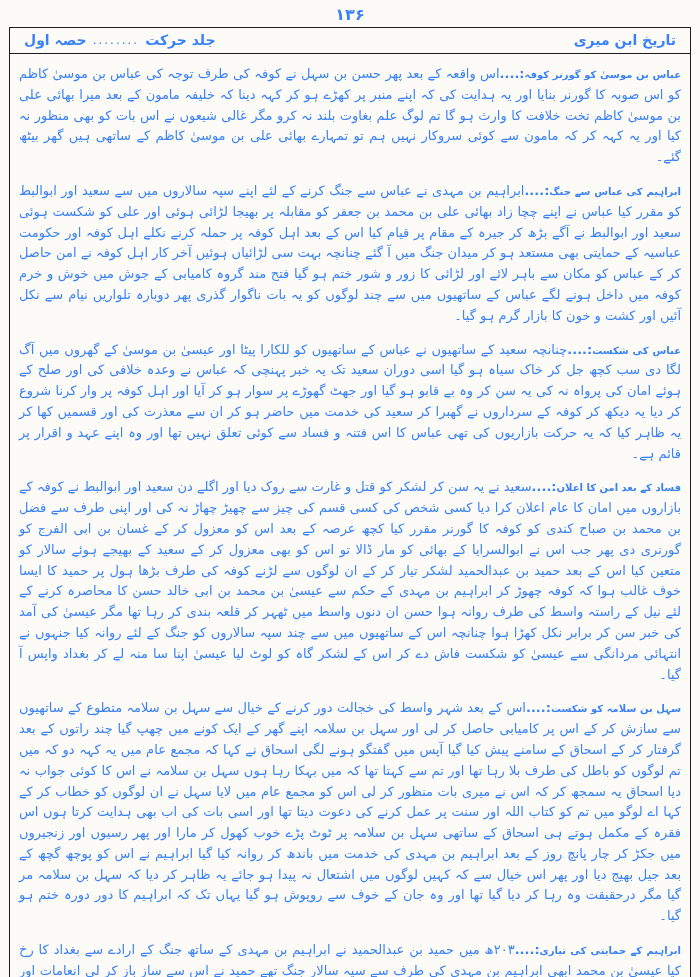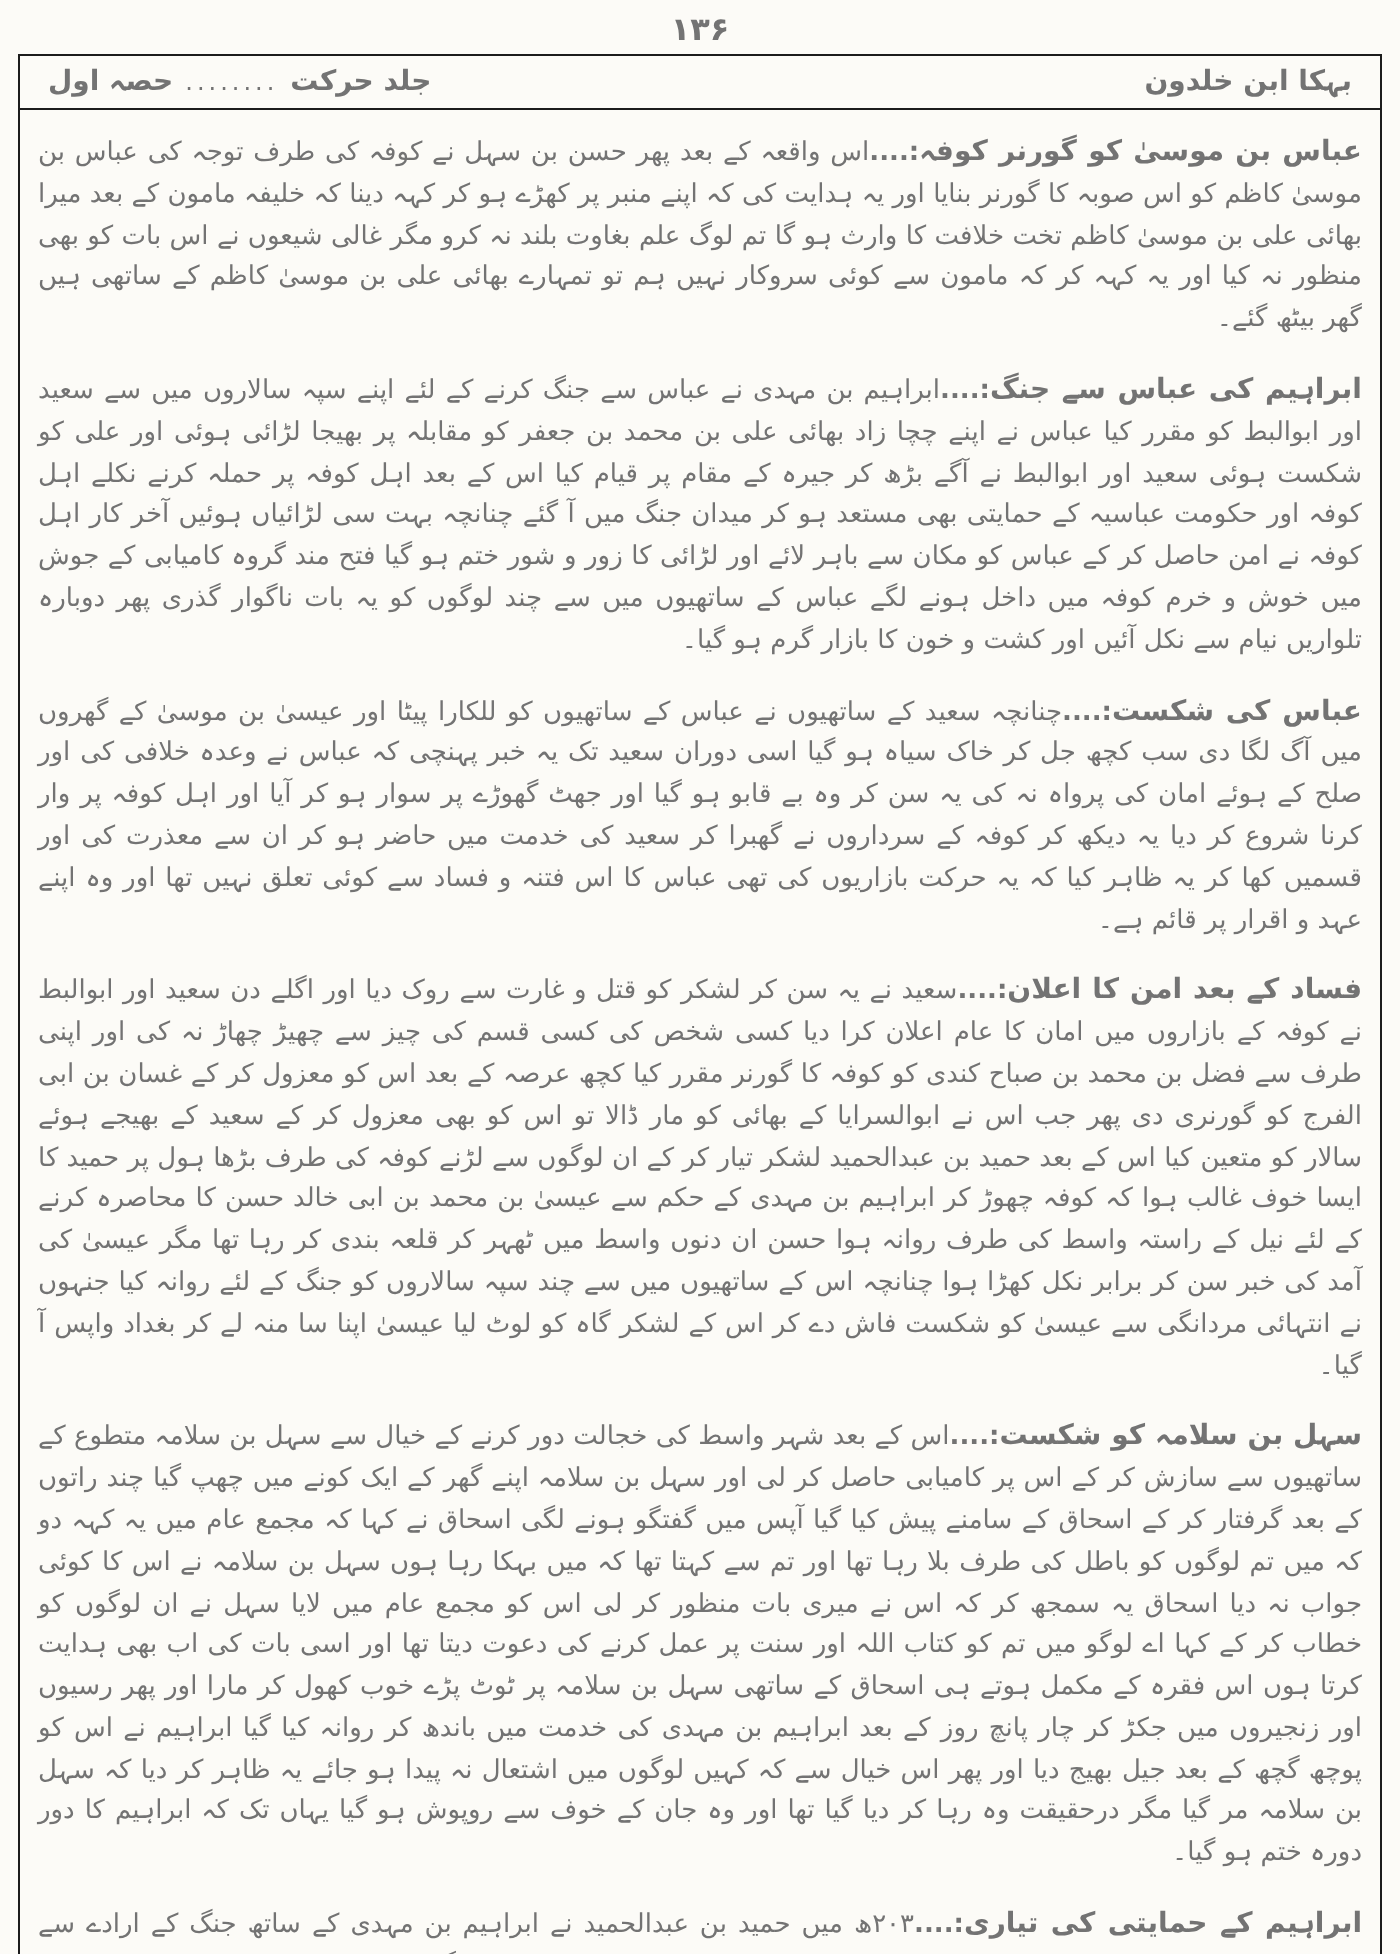--- a/index.html
+++ b/index.html
@@ -5,21 +5,21 @@
     html, body {
       margin: 0;
       padding: 0;
       background: #ffffff;
     }
     .page {
       position: relative;
       width: 700px;
       height: 977px;
       background: #fcfbf7;
-      color: #737373;
+      color: #3b82f6;
       font-family: "DejaVu Sans", sans-serif;
       direction: rtl;
       overflow: hidden;
       box-sizing: border-box;
     }
     .page-number {
       position: absolute;
       top: 5px;
       left: 0;
       right: 0;
@@ -61,38 +61,38 @@
       font-size: 13px;
       line-height: 1.6;
       text-align: justify;
       text-justify: inter-word;
     }
     .section {
       margin: 0 0 13px 0;
     }
     .section .heading {
       font-weight: bold;
-      font-size: 14px;
+      font-size: 10px;
     }
     .section .sep {
       font-weight: bold;
       letter-spacing: 1px;
     }
   </style>
 </head>
 <body>
 
 <div class="page">
 
   <div class="page-number">۱۳۶</div>
 
   <div class="frame">
 
     <div class="header">
-      <span class="title">بہکا ابن خلدون</span>
+      <span class="title">تاریخ ابن میری</span>
       <span class="spacer"></span>
       <span class="volume">جلد حرکت</span>
       <span class="dots">........</span>
       <span class="part">حصہ اول</span>
     </div>
 
     <div class="body">
 
       <p class="section"><b class="heading">عباس بن موسیٰ کو گورنر کوفہ</b><span class="sep">:....</span><span class="text">اس واقعہ کے بعد پھر حسن بن سہل نے کوفہ کی طرف توجہ کی عباس بن موسیٰ کاظم کو اس صوبہ کا گورنر بنایا اور یہ ہدایت کی کہ اپنے منبر پر کھڑے ہو کر کہہ دینا کہ خلیفہ مامون کے بعد میرا بھائی علی بن موسیٰ کاظم تخت خلافت کا وارث ہو گا تم لوگ علم بغاوت بلند نہ کرو مگر غالی شیعوں نے اس بات کو بھی منظور نہ کیا اور یہ کہہ کر کہ مامون سے کوئی سروکار نہیں ہم تو تمہارے بھائی علی بن موسیٰ کاظم کے ساتھی ہیں گھر بیٹھ گئے۔</span></p>
 

